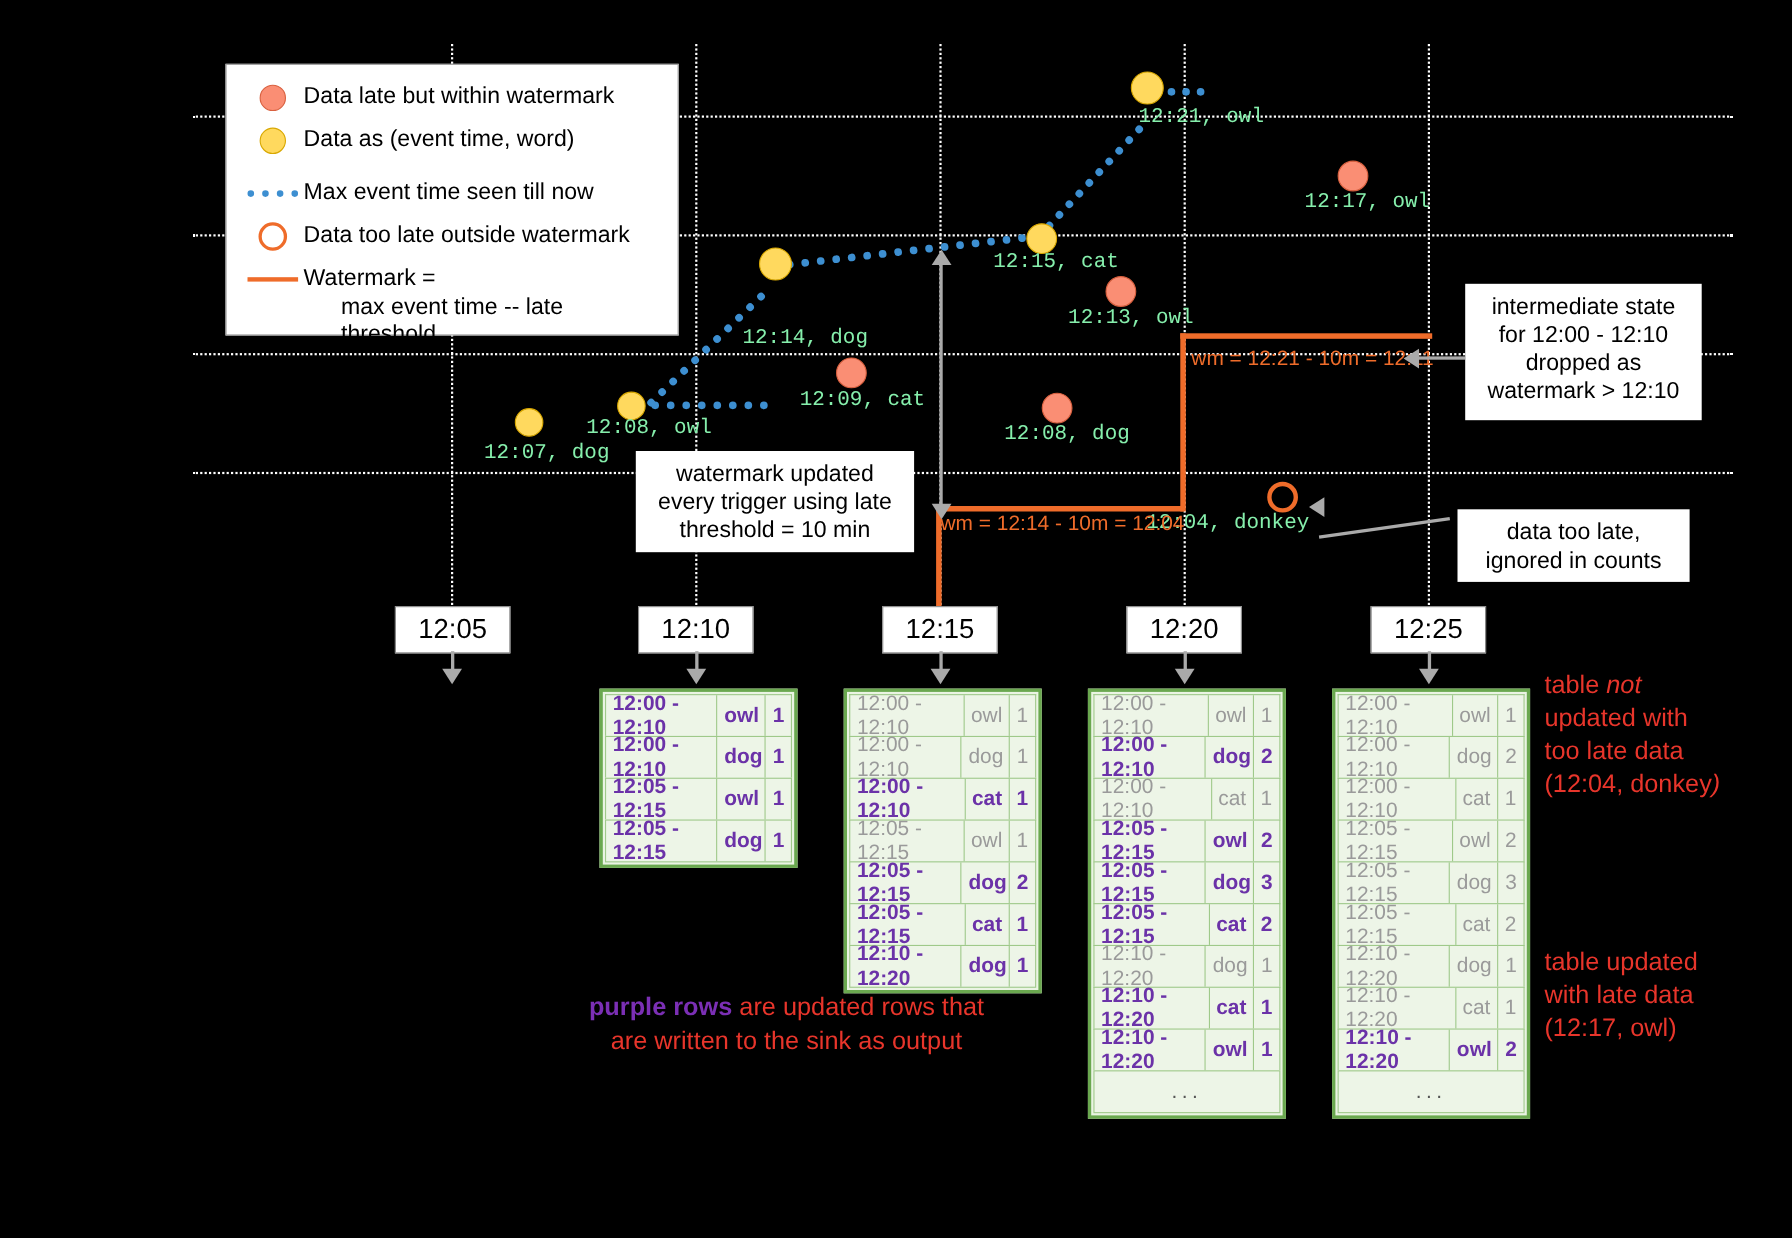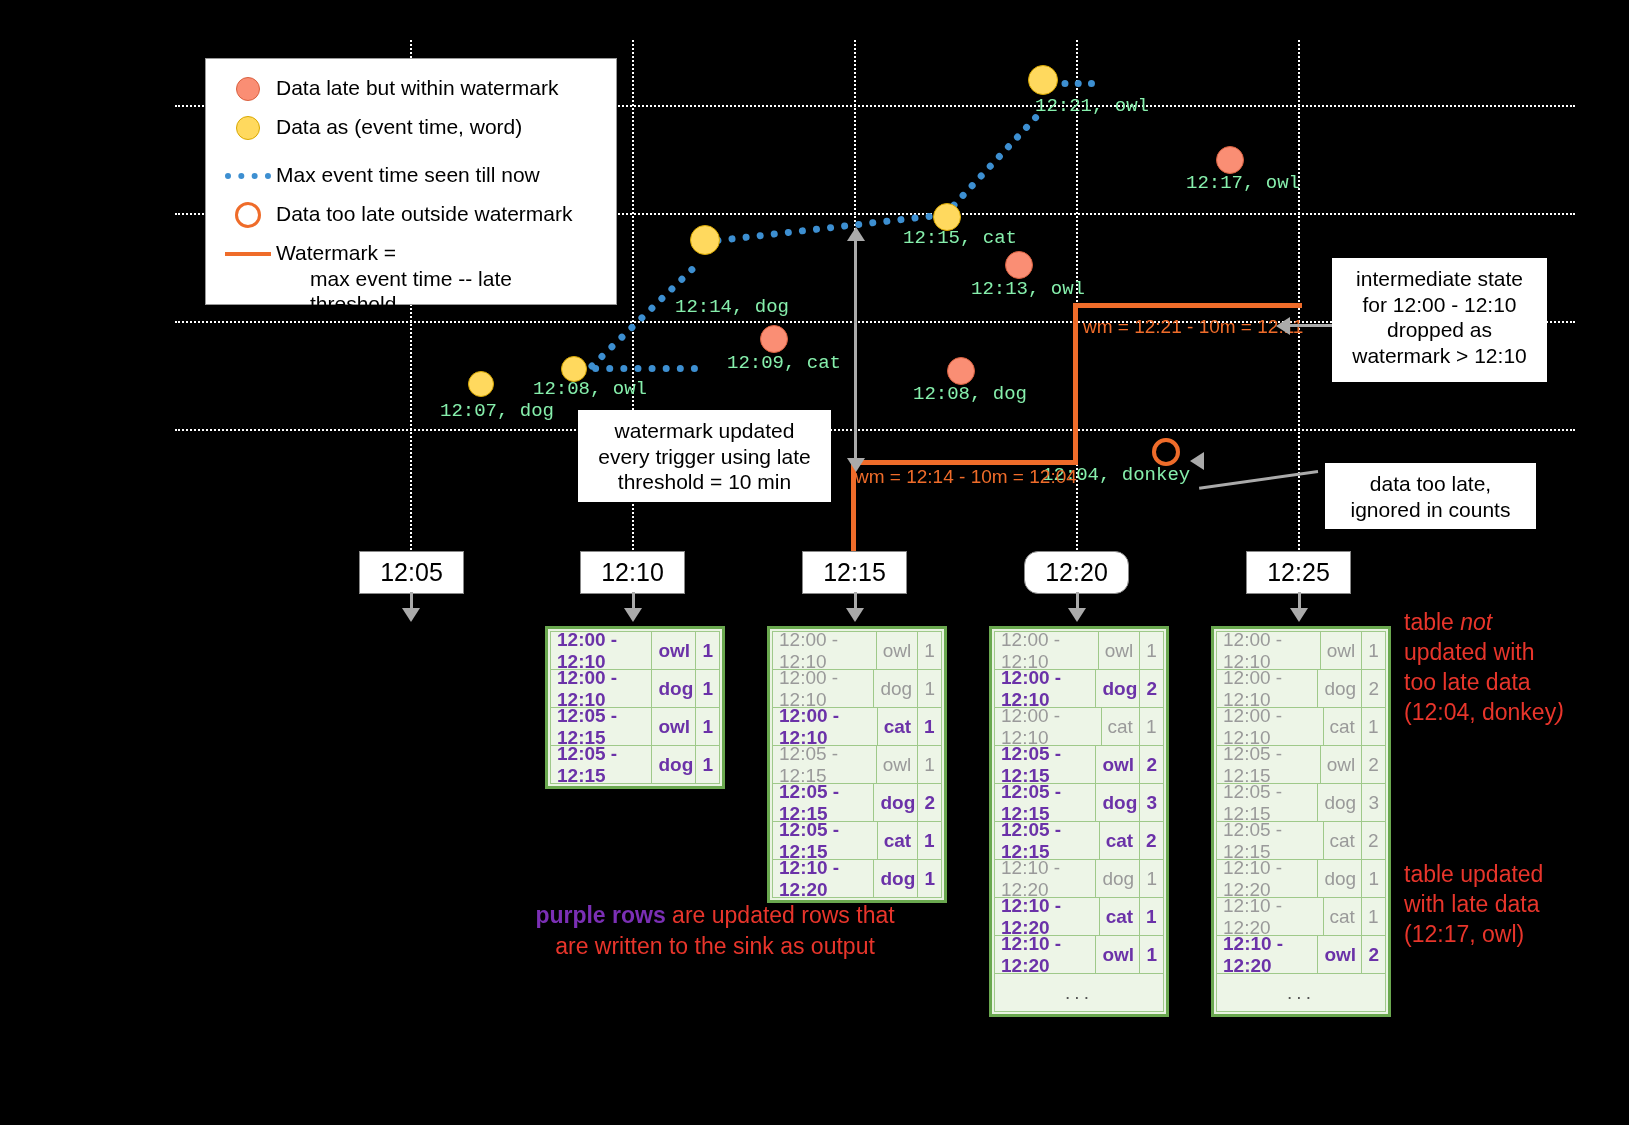--- a/index.html
+++ b/index.html
@@ -340,21 +340,21 @@
   <div class="callout" style="left:1325px; top:463px; width:211px; height:66px;text-align:center;">
     <div>data too late,</div>
     <div>ignored in counts</div>
   </div>
   <div class="arrow-line" style="left:1198px; top:470px; width:120px; height:3px; transform: rotate(-8deg); transform-origin:100% 50%;"></div>
   <div class="arrow-head left" style="left:1190px; top:452px;"></div>
 
   <div class="timebox" style="left:359px; top:551px; width:105px;">12:05</div>
   <div class="timebox" style="left:580px; top:551px; width:105px;">12:10</div>
   <div class="timebox" style="left:802px; top:551px; width:105px;">12:15</div>
-  <div class="timebox" style="left:1024px; top:551px; width:105px;border-radius:14px;">12:20</div>
+  <div class="timebox" style="left:1024px; top:551px; width:105px;">12:20</div>
   <div class="timebox" style="left:1246px; top:551px; width:105px;">12:25</div>
 
   <div class="arrow-line" style="left:410px; top:592px; width:3px; height:20px;"></div>
   <div class="arrow-head down" style="left:402px; top:608px;"></div>
   <div class="arrow-line" style="left:632px; top:592px; width:3px; height:20px;"></div>
   <div class="arrow-head down" style="left:624px; top:608px;"></div>
   <div class="arrow-line" style="left:854px; top:592px; width:3px; height:20px;"></div>
   <div class="arrow-head down" style="left:846px; top:608px;"></div>
   <div class="arrow-line" style="left:1076px; top:592px; width:3px; height:20px;"></div>
   <div class="arrow-head down" style="left:1068px; top:608px;"></div>

